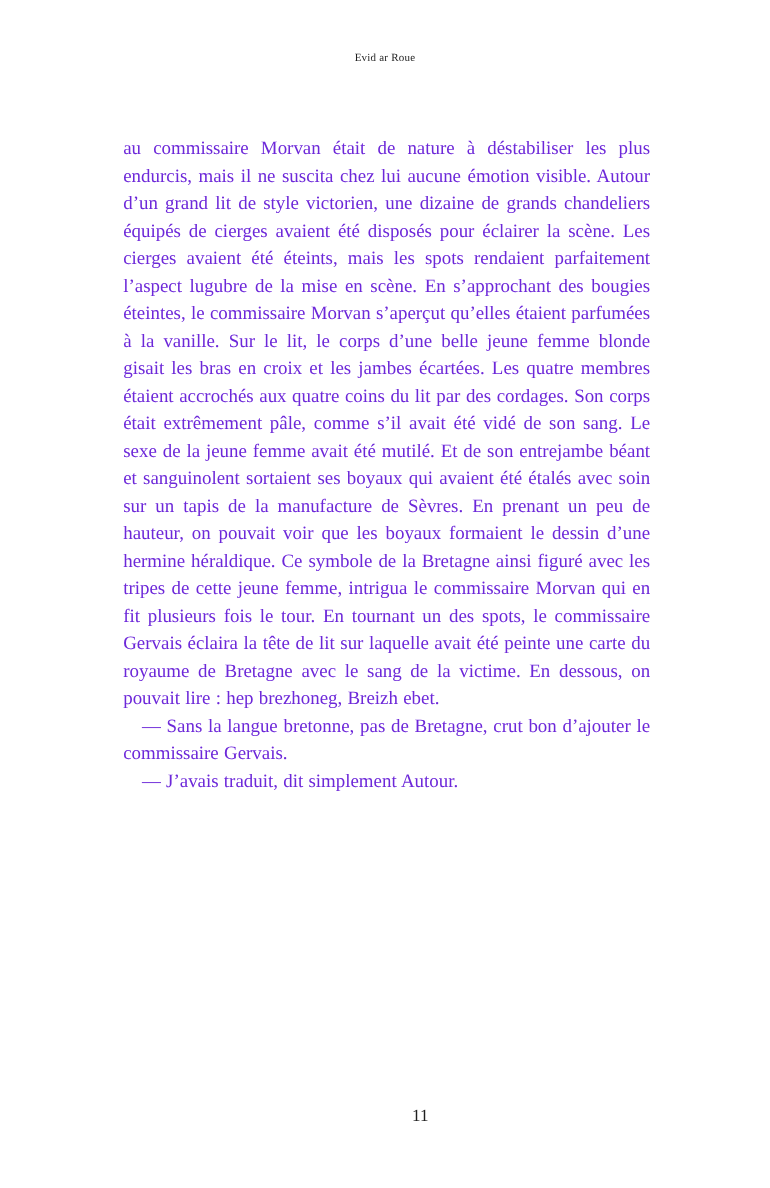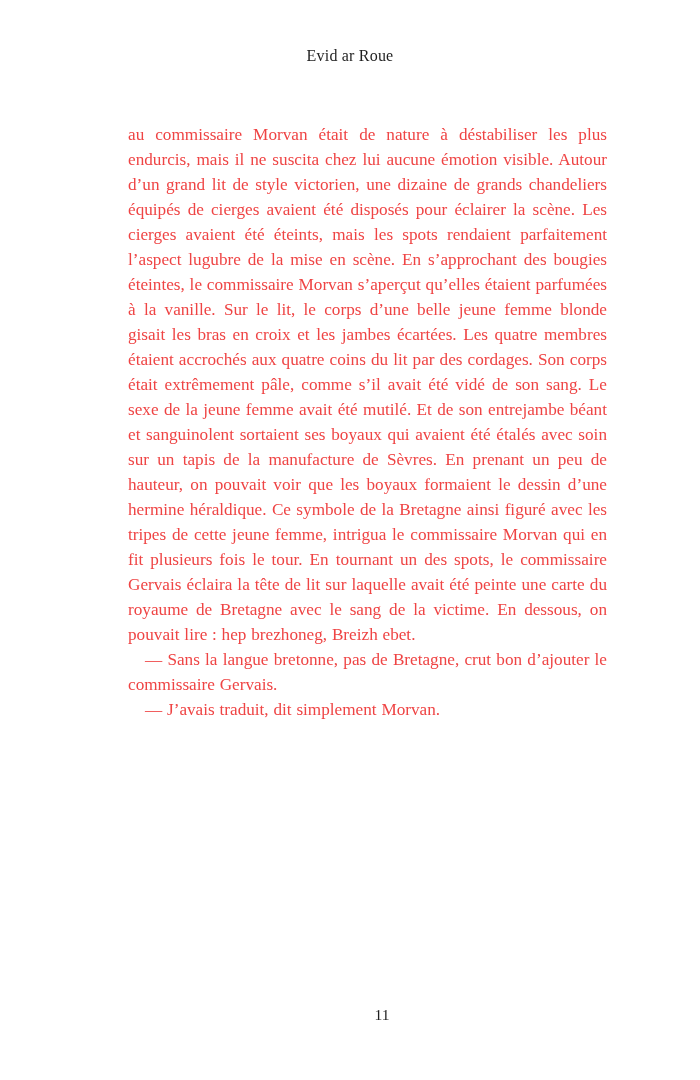--- a/index.html
+++ b/index.html
@@ -15,34 +15,34 @@
       font-family: "Liberation Serif", "DejaVu Serif", serif;
       color: #1c1c1c;
       overflow: hidden;
     }
     .running-head {
       position: absolute;
       top: 47px;
       left: 0;
       width: 100%;
       text-align: center;
-      font-size: 16px;
+      font-size: 10px;
       letter-spacing: 0.2px;
       color: #1f1f1f;
     }
     .body-text {
       position: absolute;
       top: 122px;
-      left: 128px;
+      left: 112px;
       width: 479px;
       font-size: 17.2px;
       line-height: 25px;
       text-align: justify;
       text-justify: inter-word;
-      color: #ef4444;
+      color: #6d28d9;
       word-spacing: 0.5px;
     }
     .body-text p {
       margin: 0;
       padding: 0;
     }
     .body-text p.indent {
       text-indent: 17px;
     }
     .page-number {
@@ -59,18 +59,18 @@
 </head>
 <body>
 
 <div class="page">
 
   <div class="running-head">Evid ar Roue</div>
 
   <div class="body-text">
     <p>au commissaire Morvan était de nature à déstabiliser les plus endurcis, mais il ne suscita chez lui aucune émotion visible. Autour d’un grand lit de style victorien, une dizaine de grands chandeliers équipés de cierges avaient été disposés pour éclairer la scène. Les cierges avaient été éteints, mais les spots rendaient parfaitement l’aspect lugubre de la mise en scène. En s’approchant des bougies éteintes, le commissaire Morvan s’aperçut qu’elles étaient parfumées à la vanille. Sur le lit, le corps d’une belle jeune femme blonde gisait les bras en croix et les jambes écartées. Les quatre membres étaient accrochés aux quatre coins du lit par des cordages. Son corps était extrêmement pâle, comme s’il avait été vidé de son sang. Le sexe de la jeune femme avait été mutilé. Et de son entrejambe béant et sanguinolent sortaient ses boyaux qui avaient été étalés avec soin sur un tapis de la manufacture de Sèvres. En prenant un peu de hauteur, on pouvait voir que les boyaux formaient le dessin d’une hermine héraldique. Ce symbole de la Bretagne ainsi figuré avec les tripes de cette jeune femme, intrigua le commissaire Morvan qui en fit plusieurs fois le tour. En tournant un des spots, le commissaire Gervais éclaira la tête de lit sur laquelle avait été peinte une carte du royaume de Bretagne avec le sang de la victime. En dessous, on pouvait lire : hep brezhoneg, Breizh ebet.</p>
     <p class="indent">— Sans la langue bretonne, pas de Bretagne, crut bon d’ajouter le commissaire Gervais.</p>
-    <p class="indent">— J’avais traduit, dit simplement Morvan.</p>
+    <p class="indent">— J’avais traduit, dit simplement Autour.</p>
   </div>
 
   <div class="page-number">11</div>
 
 </div>
 
 </body></html>

